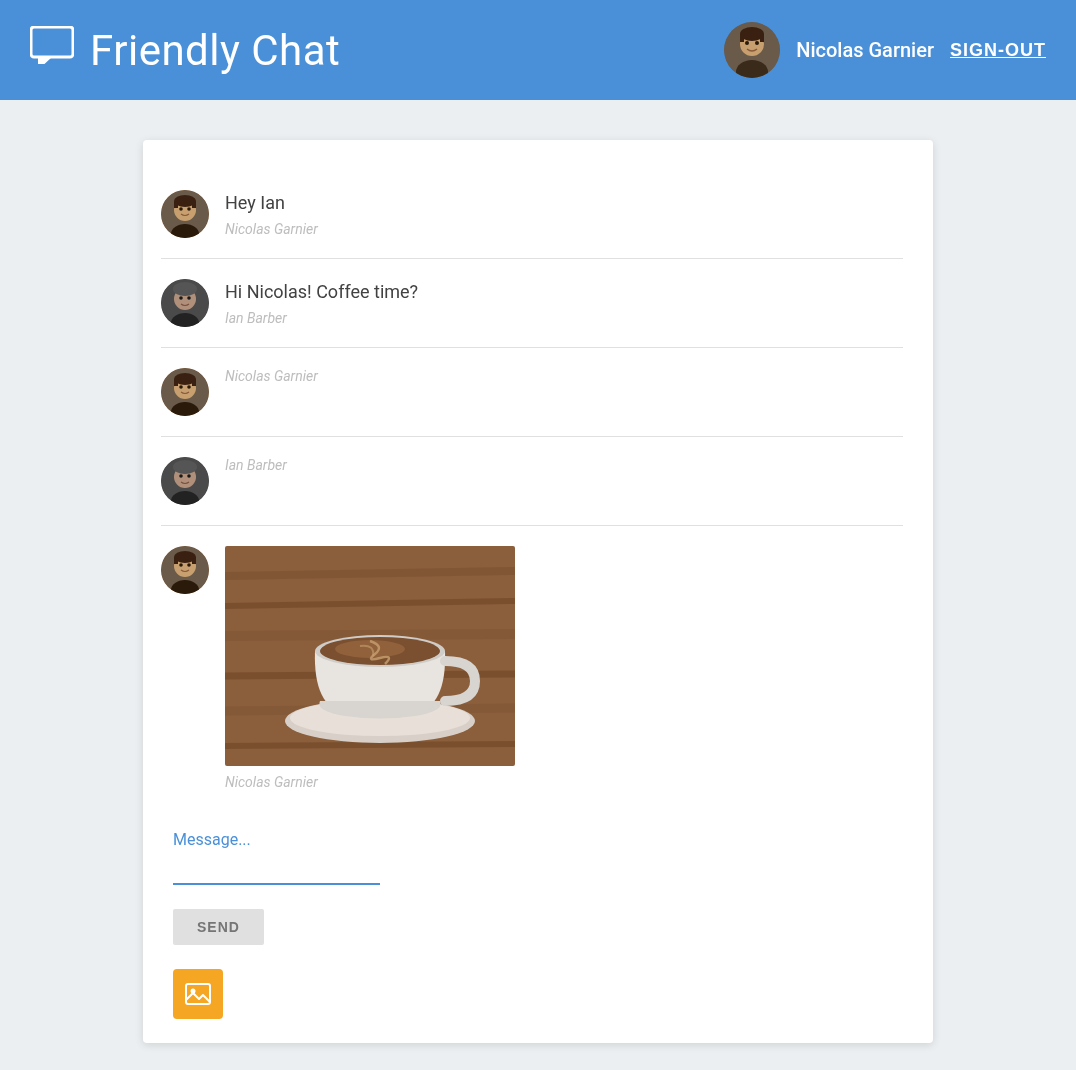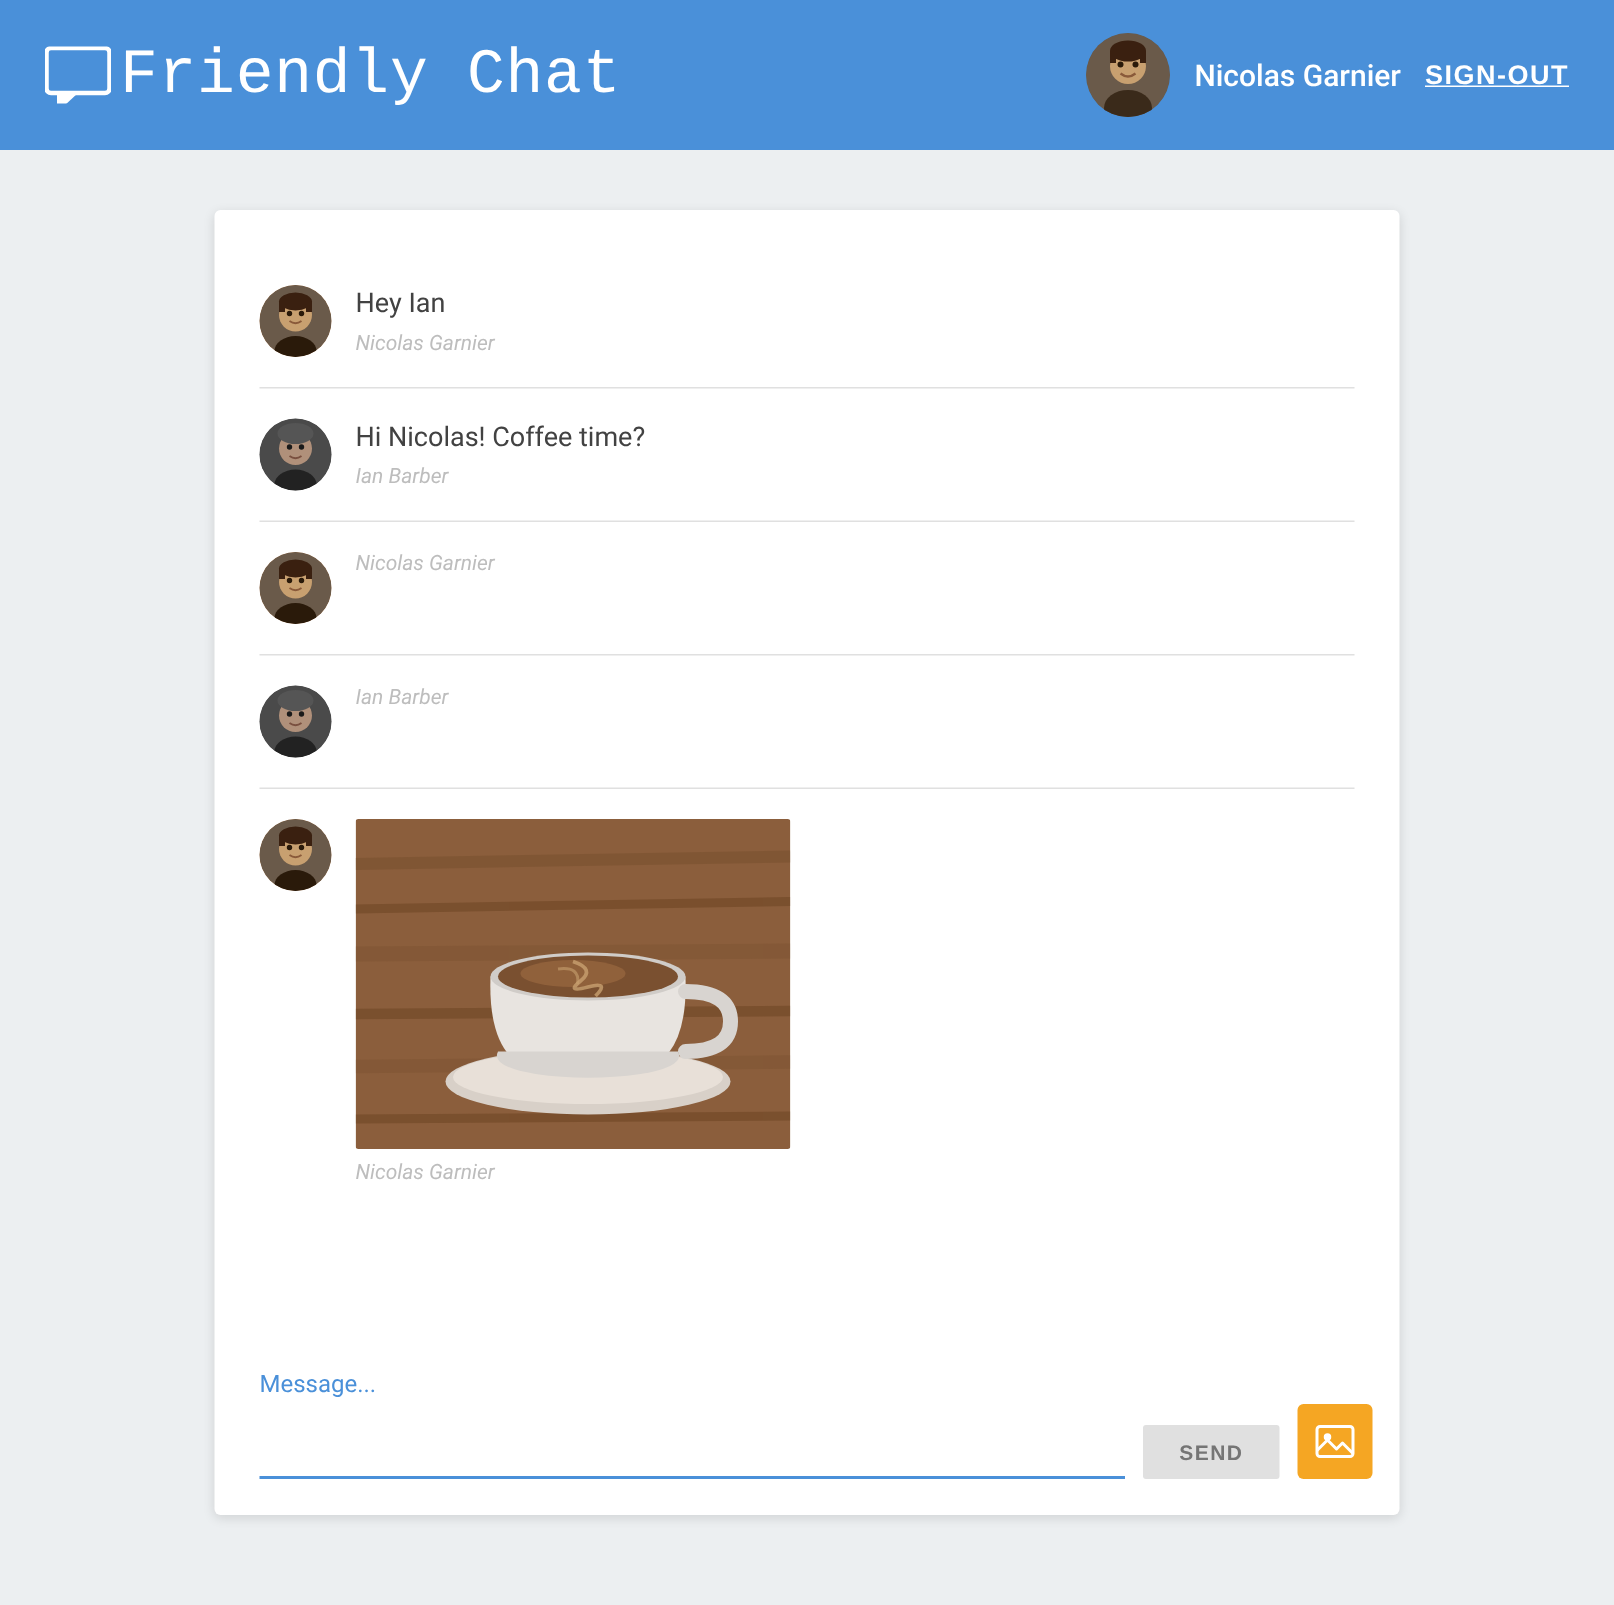--- a/index.html
+++ b/index.html
@@ -16,23 +16,22 @@
       background-color: #4a90d9;
       height: 100px;
       display: flex;
       align-items: center;
       padding: 0 30px;
       justify-content: space-between;
     }
 
     .header-left {
       display: flex;
-      align-items: flex-end;
-      gap: 6px;
-      font-family: Liberation Mono, monospace;
+      align-items: flex-start;
+      gap: 16px;
     }
 
     .header-chat-icon {
       width: 44px;
       height: 38px;
     }
 
     .header-title {
       color: #ffffff;
       font-size: 42px;
@@ -91,21 +90,21 @@
       width: 790px;
       border-radius: 4px;
       box-shadow: 0 2px 8px rgba(0,0,0,0.12);
       display: flex;
       flex-direction: column;
       min-height: 870px;
     }
 
     .messages-list {
       flex: 1;
-      padding: 30px 30px 10px 30px;
+      padding: 30px 30px 10px 18px;
     }
 
     .message-item {
       display: flex;
       align-items: flex-start;
       gap: 16px;
       padding: 20px 0;
       border-bottom: 1px solid #e0e0e0;
     }
 
@@ -172,22 +171,23 @@
     }
 
     .message-input-label {
       color: #4a90d9;
       font-size: 16px;
       margin-bottom: 4px;
     }
 
     .input-row {
       display: flex;
-      align-items: flex-end;
-      gap: 12px;
+      align-items: flex-start;
+      gap: 24px;
+      flex-direction: column;
     }
 
     .message-input {
       flex: 1;
       border: none;
       border-bottom: 2px solid #4a90d9;
       outline: none;
       font-size: 16px;
       padding: 6px 0;
       color: #424242;

